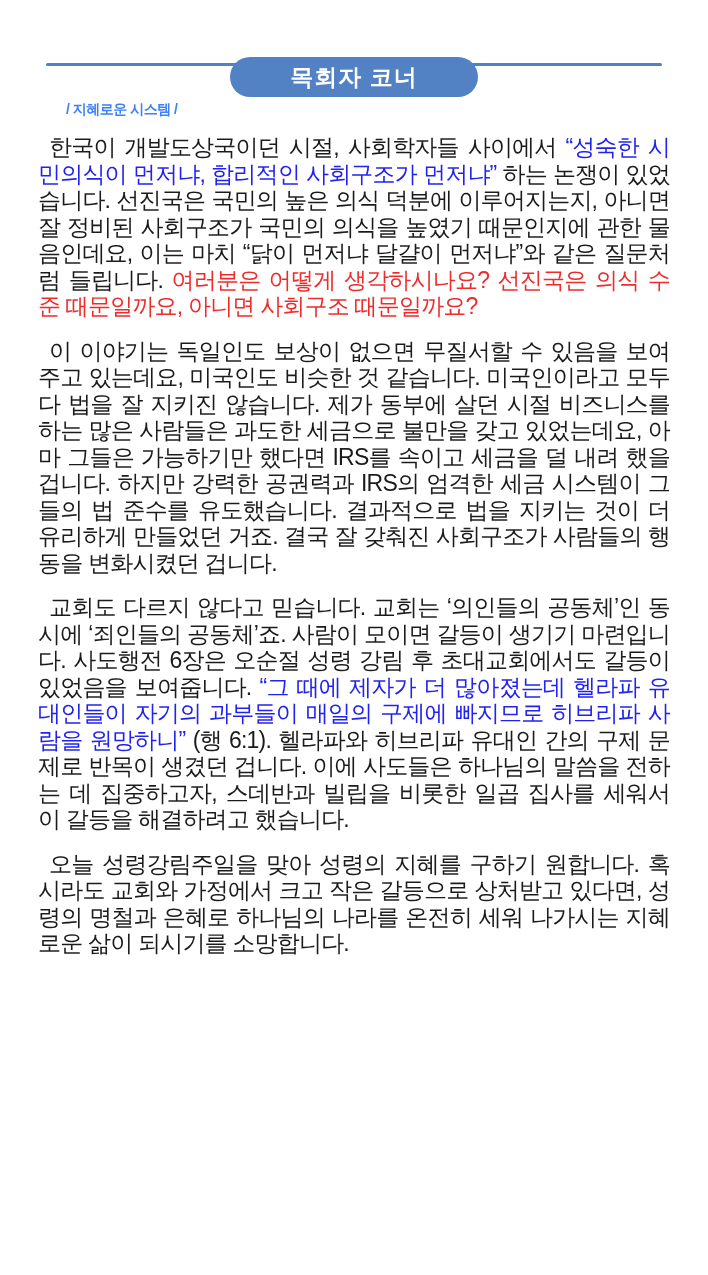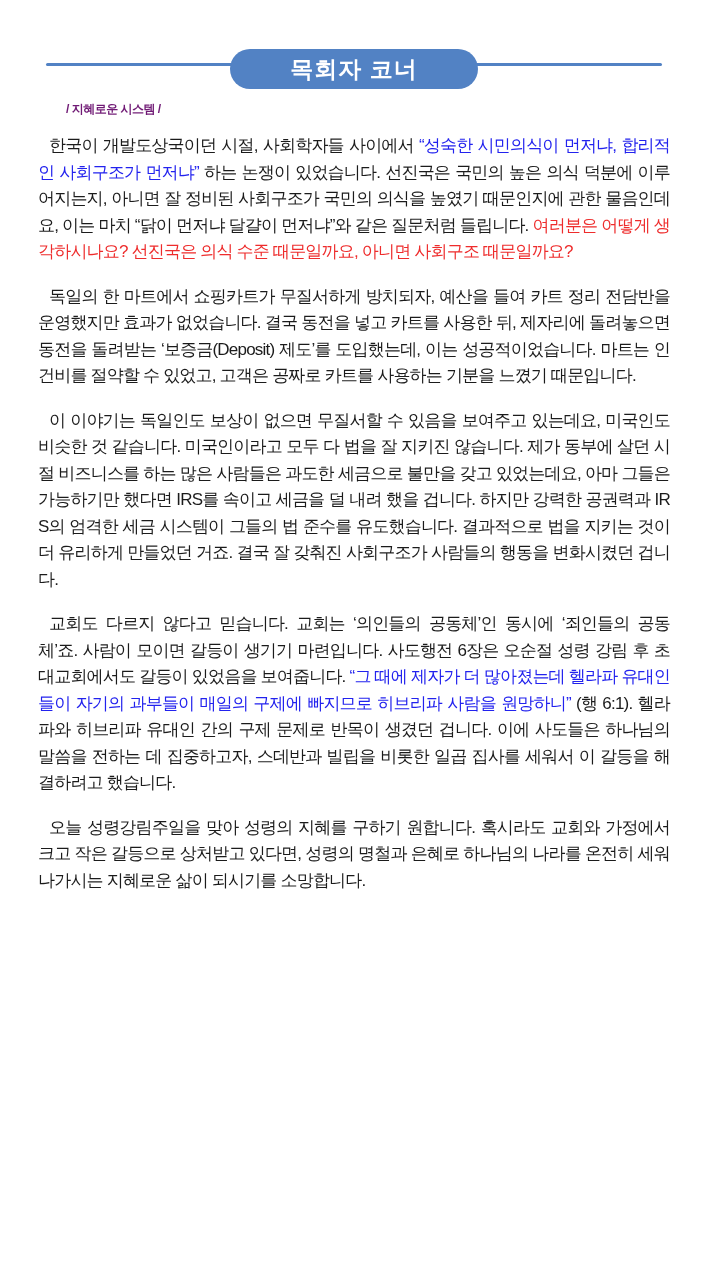--- a/index.html
+++ b/index.html
@@ -19,36 +19,36 @@
     overflow:hidden;
   }
   .page{width:708px;height:1275px;padding:0 38px;}
   
   .header-row{position:relative;height:40px;margin-top:45px;}
   .header-line{
     position:absolute;left:8px;right:8px;top:18px;height:3px;
     background:var(--accent);border-radius:2px;
   }
   .badge{
-    position:absolute;left:50%;top:4px;transform:translateX(-50%);
+    position:absolute;left:50%;top:12px;transform:translateX(-50%);
     width:248px;height:40px;border-radius:20px;
     background:var(--accent);
     color:#ffffff;font-size:23px;font-weight:bold;letter-spacing:1px;
     display:flex;align-items:center;justify-content:center;
   }
   
   .title{
     margin:16px 0 0 28px;
-    font-size:12px;font-weight:bold;letter-spacing:-0.5px;
-    color:#701a75;
+    font-size:14px;font-weight:bold;letter-spacing:-0.5px;
+    color:#3b82f6;
   }
   
   .article{
     margin-top:15px;
-    font-size:17px;line-height:26.5px;letter-spacing:-0.8px;
+    font-size:23px;line-height:26.5px;letter-spacing:-0.8px;
     text-align:justify;word-break:break-all;
   }
   .article p{margin:0 0 18px 0;text-indent:11px;}
   .article p:last-child{margin-bottom:10px;}
   .seg-normal{color:var(--body);}
   .seg-blue{color:var(--blue);}
   .seg-teal{color:var(--teal);}
   .seg-red{color:var(--red);}
 </style>
 </head>
@@ -60,19 +60,18 @@
     <div class="header-line"></div>
     <div class="badge">
       <span>목회자 코너</span>
     </div>
   </div>
 
   <h1 class="title">/ 지혜로운 시스템 /</h1>
 
   <div class="article">
       <p><span class="seg-normal">한국이 개발도상국이던 시절, 사회학자들 사이에서 </span><span class="seg-blue">“성숙한 시민의식이 먼저냐, 합리적인 사회구조가 먼저냐”</span><span class="seg-normal"> 하는 논쟁이 있었습니다. 선진국은 국민의 높은 의식 덕분에 이루어지는지, 아니면 잘 정비된 사회구조가 국민의 의식을 높였기 때문인지에 관한 물음인데요, 이는 마치 “닭이 먼저냐 달걀이 먼저냐”와 같은 질문처럼 들립니다. </span><span class="seg-red">여러분은 어떻게 생각하시나요? 선진국은 의식 수준 때문일까요, 아니면 사회구조 때문일까요?</span></p>
-      <p><span class="seg-normal">독일의 한 마트에서 쇼핑카트가 무질서하게 방치되자, 예산을 들여 카트 정리 전담반을 운영했지만 효과가 없었습니다. 결국 동전을 넣고 카트를 사용한 뒤, 제자리에 돌려놓으면 동전을 돌려받는 ‘보증금(Deposit) 제도’를 도입했는데, 이는 성공적이었습니다. 마트는 인건비를 절약할 수 있었고, 고객은 공짜로 카트를 사용하는 기분을 느꼈기 때문입니다.</span></p>
       <p><span class="seg-normal">이 이야기는 독일인도 보상이 없으면 무질서할 수 있음을 보여주고 있는데요, 미국인도 비슷한 것 같습니다. 미국인이라고 모두 다 법을 잘 지키진 않습니다. 제가 동부에 살던 시절 비즈니스를 하는 많은 사람들은 과도한 세금으로 불만을 갖고 있었는데요, 아마 그들은 가능하기만 했다면 IRS를 속이고 세금을 덜 내려 했을 겁니다. 하지만 강력한 공권력과 IRS의 엄격한 세금 시스템이 그들의 법 준수를 유도했습니다. 결과적으로 법을 지키는 것이 더 유리하게 만들었던 거죠. 결국 잘 갖춰진 사회구조가 사람들의 행동을 변화시켰던 겁니다.</span></p>
       <p><span class="seg-normal">교회도 다르지 않다고 믿습니다. 교회는 ‘의인들의 공동체’인 동시에 ‘죄인들의 공동체’죠. 사람이 모이면 갈등이 생기기 마련입니다. 사도행전 6장은 오순절 성령 강림 후 초대교회에서도 갈등이 있었음을 보여줍니다. </span><span class="seg-blue">“그 때에 제자가 더 많아졌는데 헬라파 유대인들이 자기의 과부들이 매일의 구제에 빠지므로 히브리파 사람을 원망하니”</span><span class="seg-normal"> (행 6:1). 헬라파와 히브리파 유대인 간의 구제 문제로 반목이 생겼던 겁니다. 이에 사도들은 하나님의 말씀을 전하는 데 집중하고자, 스데반과 빌립을 비롯한 일곱 집사를 세워서 이 갈등을 해결하려고 했습니다.</span></p>
       <p><span class="seg-normal">오늘 성령강림주일을 맞아 성령의 지혜를 구하기 원합니다. 혹시라도 교회와 가정에서 크고 작은 갈등으로 상처받고 있다면, 성령의 명철과 은혜로 하나님의 나라를 온전히 세워 나가시는 지혜로운 삶이 되시기를 소망합니다.</span></p>
     </div>
 
 </div>
 
 </body></html>

